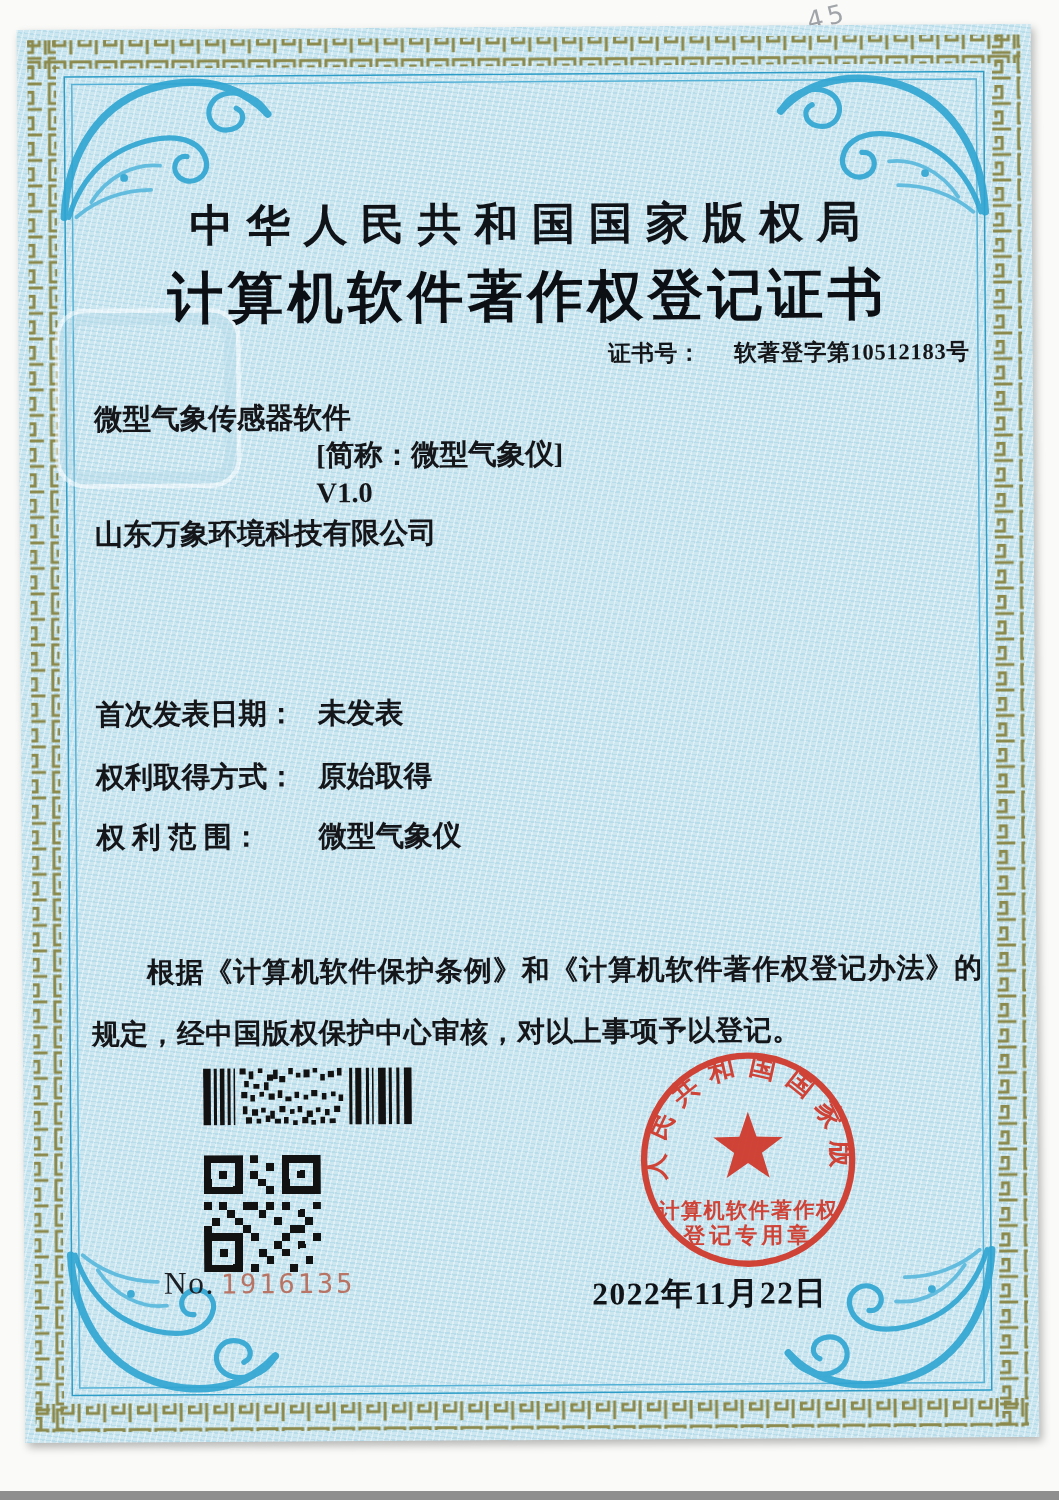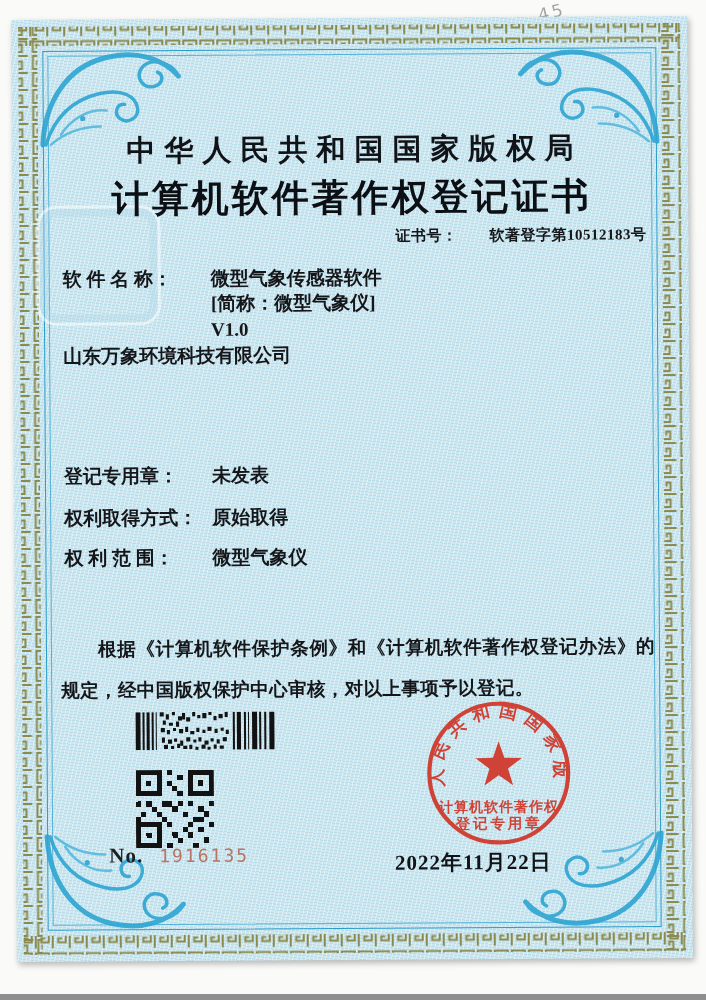--- a/index.html
+++ b/index.html
@@ -38,38 +38,38 @@
   }
   .authority{
     position:absolute;left:0;right:0;top:112px;text-align:center;
     font-size:29px;font-weight:700;letter-spacing:9px;text-indent:9px;color:#101317;
   }
   .cert-title{
     position:absolute;left:0;right:0;top:155px;text-align:center;
     font-size:37px;font-weight:800;letter-spacing:3px;text-indent:3px;color:#0c0f14;
   }
   .certno{position:absolute;top:209px;right:42px;font-size:15px;font-weight:700;color:#14161a;letter-spacing:.5px;}
-  .certno .cv{margin-left:32px;}
+  .certno .cv{margin-left:22px;}
   .row{position:absolute;left:50px;display:flex;align-items:flex-start;color:#14161a;}
   .lbl{display:inline-block;width:148px;font-weight:700;font-size:19px;white-space:nowrap;}
   .val{font-weight:700;font-size:19px;white-space:nowrap;}
   .extra-line{position:absolute;left:198px;font-weight:700;font-size:19px;color:#14161a;white-space:nowrap;}
   .statement{
     position:absolute;left:46px;top:610px;width:594px;
     font-size:18.5px;font-weight:700;line-height:2.2;text-indent:2em;
     color:#14161a;letter-spacing:.4px;text-align:justify;
   }
   .barcode{position:absolute;left:120px;top:693px;width:142px;height:38px;}
   .qr{position:absolute;left:120px;top:751px;width:78px;height:78px;}
   .seal{position:absolute;left:408px;top:681px;width:150px;height:150px;opacity:.94;}
   .serial{position:absolute;left:93px;top:824px;white-space:nowrap;}
-  .serial .no-label{font-size:21px;font-weight:700;color:#1c1f24;letter-spacing:1px;}
+  .serial .no-label{font-size:21px;font-weight:400;color:#1c1f24;letter-spacing:1px;}
   .serial .no-digits{
     font-family:"DejaVu Sans Mono",monospace;font-size:18px;color:#b5604c;
-    letter-spacing:2px;margin-left:12px;opacity:.85;
+    letter-spacing:2px;opacity:.85;
   }
   .issue-date{
     position:absolute;left:352px;top:831px;width:210px;text-align:center;
     font-size:21px;font-weight:700;letter-spacing:1px;color:#101317;
   }
 </style>
 </head>
 <body>
 
 <svg width="0" height="0" style="position:absolute">
@@ -125,35 +125,34 @@
     <div class="watermark"></div>
 
     <div class="authority">中华人民共和国国家版权局</div>
     <div class="cert-title">计算机软件著作权登记证书</div>
 
     <div class="certno">
       <span>证书号：</span><span class="cv">软著登字第10512183号</span>
     </div>
 
     <div class="row" style="top:247px">
-      <span class="lbl">软 件 名 称：</span>
       <span class="val">微型气象传感器软件</span>
     </div>
     <div class="extra-line" style="top:272px">[简称：微型气象仪]</div>
     <div class="extra-line" style="top:300px">V1.0</div>
 
     <div class="row" style="top:324px">
       <span class="val">山东万象环境科技有限公司</span>
     </div>
 
     <div class="row" style="top:402px">
     </div>
 
     <div class="row" style="top:444px">
-      <span class="lbl">登记专用章：</span>
+      <span class="lbl">首次发表日期：</span>
       <span class="val">未发表</span>
     </div>
 
     <div class="row" style="top:486px">
       <span class="lbl">权利取得方式：</span>
       <span class="val">原始取得</span>
     </div>
 
     <div class="row" style="top:526px">
       <span class="lbl">权 利 范 围：</span>

